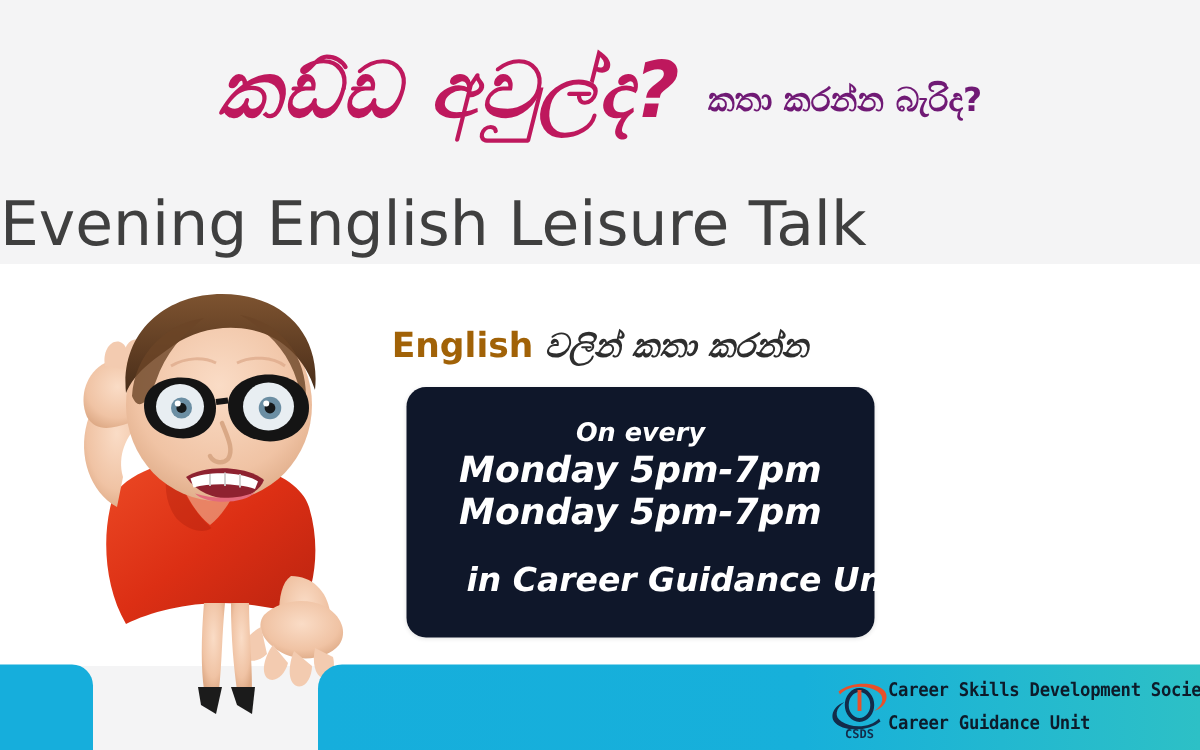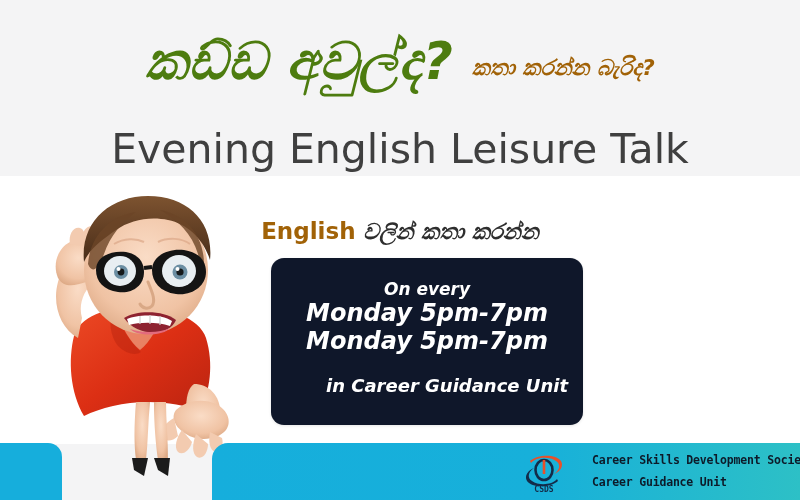--- a/index.html
+++ b/index.html
@@ -30,39 +30,38 @@
     position:absolute;left:0;top:34px;width:800px;
     text-align:center;
     white-space:nowrap;
   }
   .headline-si{
     display:inline-block;
     font-family:"DejaVu Sans","Liberation Sans",sans-serif;
     font-size:52px;
     font-weight:700;
     font-style:italic;
-    color:#4d7c0f;
+    color:#be185d;
     letter-spacing:1px;
     line-height:1.05;
     vertical-align:middle;
   }
   .headline-si-sub{
     display:inline-block;
     font-size:22px;
     font-weight:600;
-    font-style:italic;
-    color:#a16207;
+    color:#701a75;
     vertical-align:middle;
     padding-left:18px;
     position:relative;
     top:6px;
   }
   .title-en{
     position:absolute;left:0;top:125px;width:800px;
-    text-align:center;
+    text-align:left;
     font-family:"DejaVu Sans","Liberation Sans",sans-serif;
     font-size:41px;
     font-weight:400;
     color:#3f3f3f;
     letter-spacing:0px;
     white-space:nowrap;
   }
   .sub-si-1{
     position:absolute;left:0;top:182px;width:800px;
     text-align:center;
@@ -104,41 +103,41 @@
     font-style:italic;
     font-weight:600;
     line-height:1.16;
     white-space:nowrap;
   }
   .info-small{ font-size:17px; }
   .info-big{ font-size:24px;text-align:center; }
   .info-venue{
     font-style:italic;
     font-weight:600;
-    font-size:18px;
+    font-size:22px;
     margin-top:20px;
     white-space:nowrap;
     margin-left:40px;
   }
 
   
   .bar-left{
     position:absolute;left:0;top:443px;width:62px;height:57px;
     background:#16aedc;
     border-top-right-radius:14px;
   }
   .bar-main{
     position:absolute;left:212px;top:443px;width:588px;height:57px;
     background:linear-gradient(to right,#16aedc 0%,#17b0da 55%,#2dc0c6 100%);
     border-top-left-radius:16px;
   }
 
   
   .footer-logo{
-    position:absolute;left:522px;top:452px;width:44px;height:42px;
+    position:absolute;left:551px;top:452px;width:44px;height:42px;
   }
   .footer-text{
     position:absolute;left:592px;top:452px;
     color:#0d1b2a;
     line-height:1.32;
   }
   .footer-l1{
     font-size:12.5px;font-weight:700;letter-spacing:-0.2px;white-space:nowrap;
     font-family:"DejaVu Sans Mono","Liberation Mono",monospace;
     transform:scaleX(0.92);transform-origin:left center;

